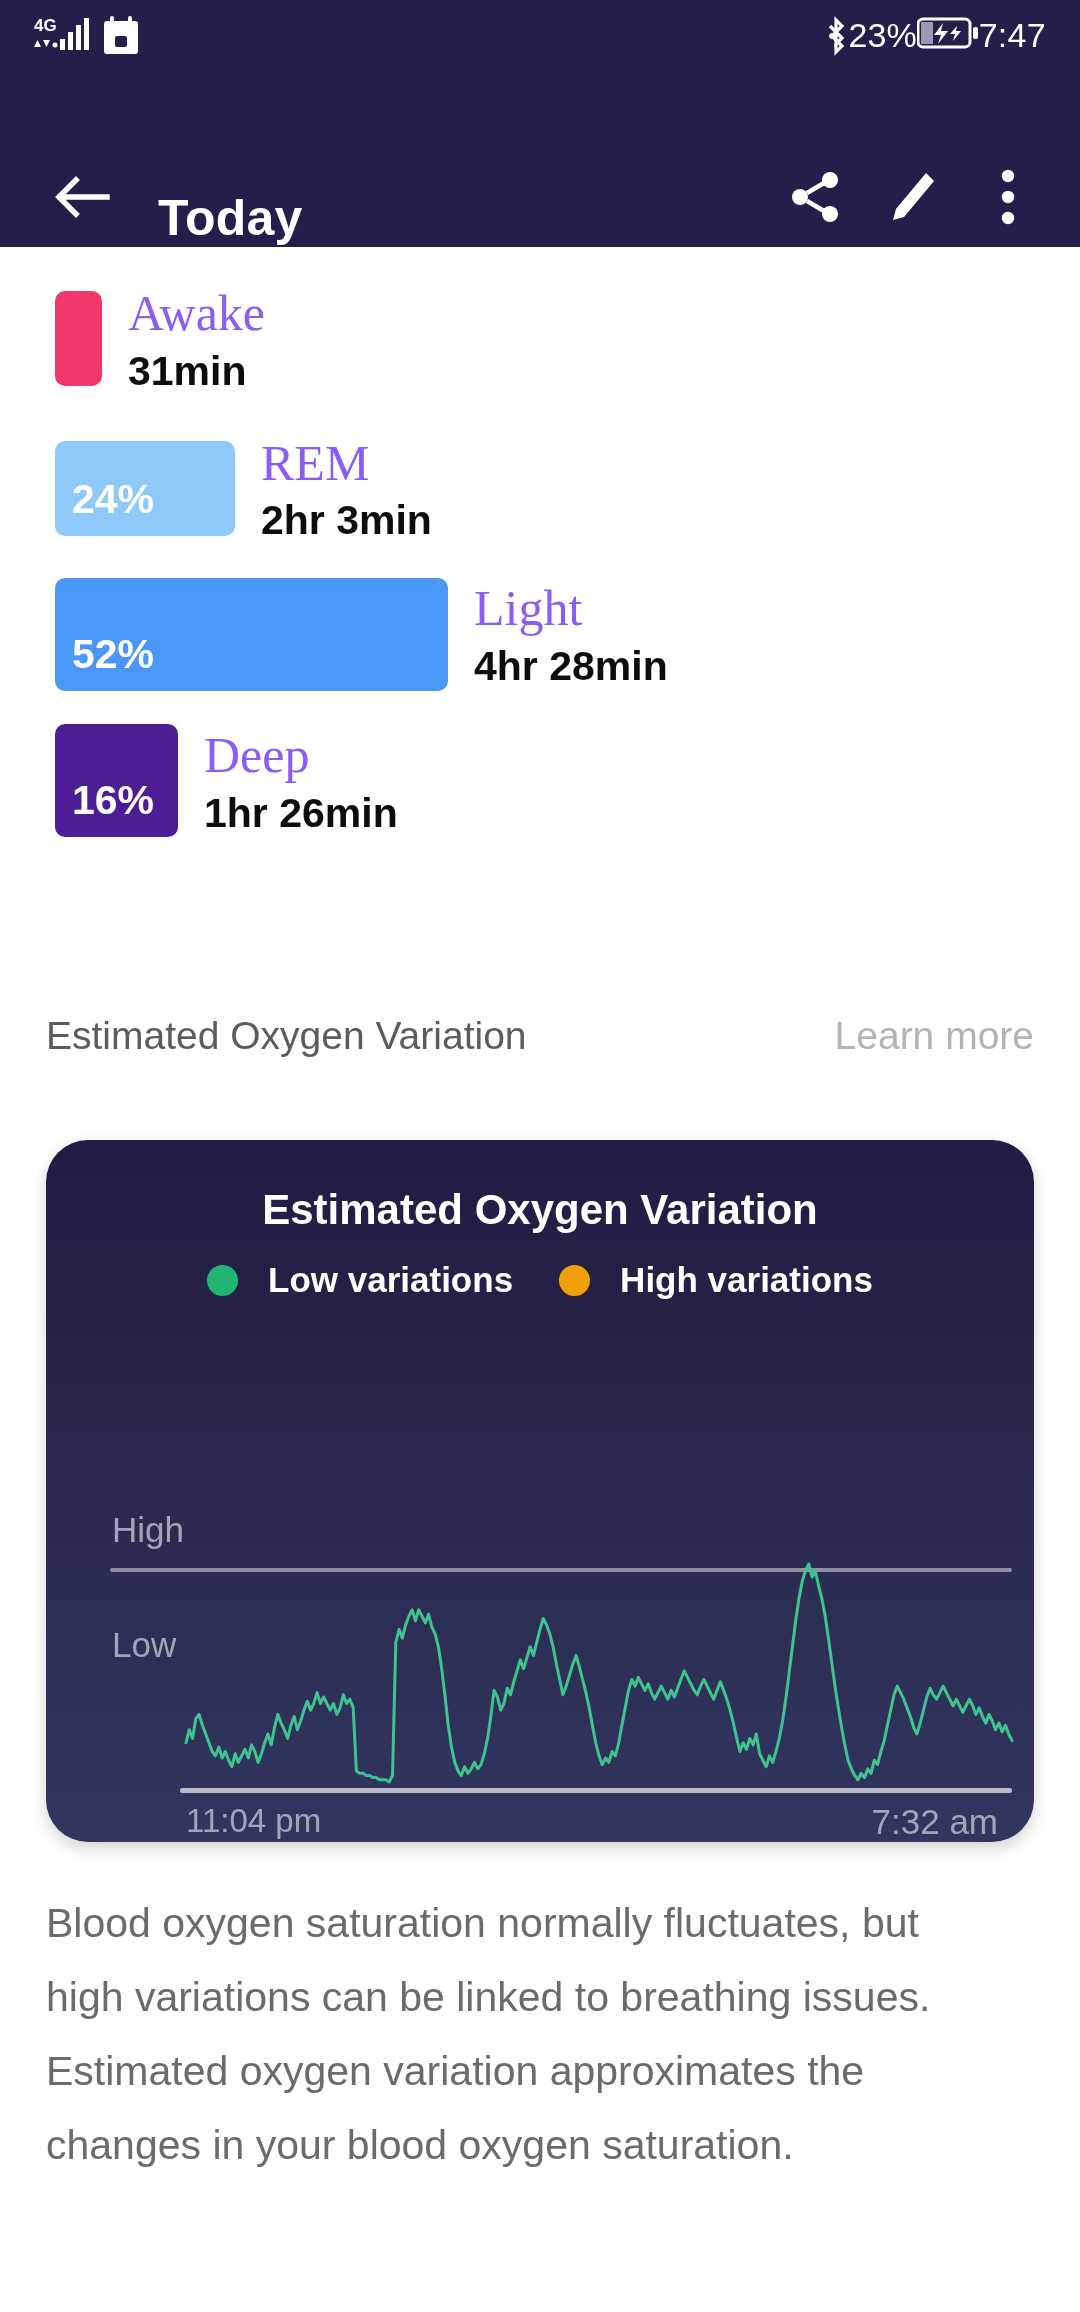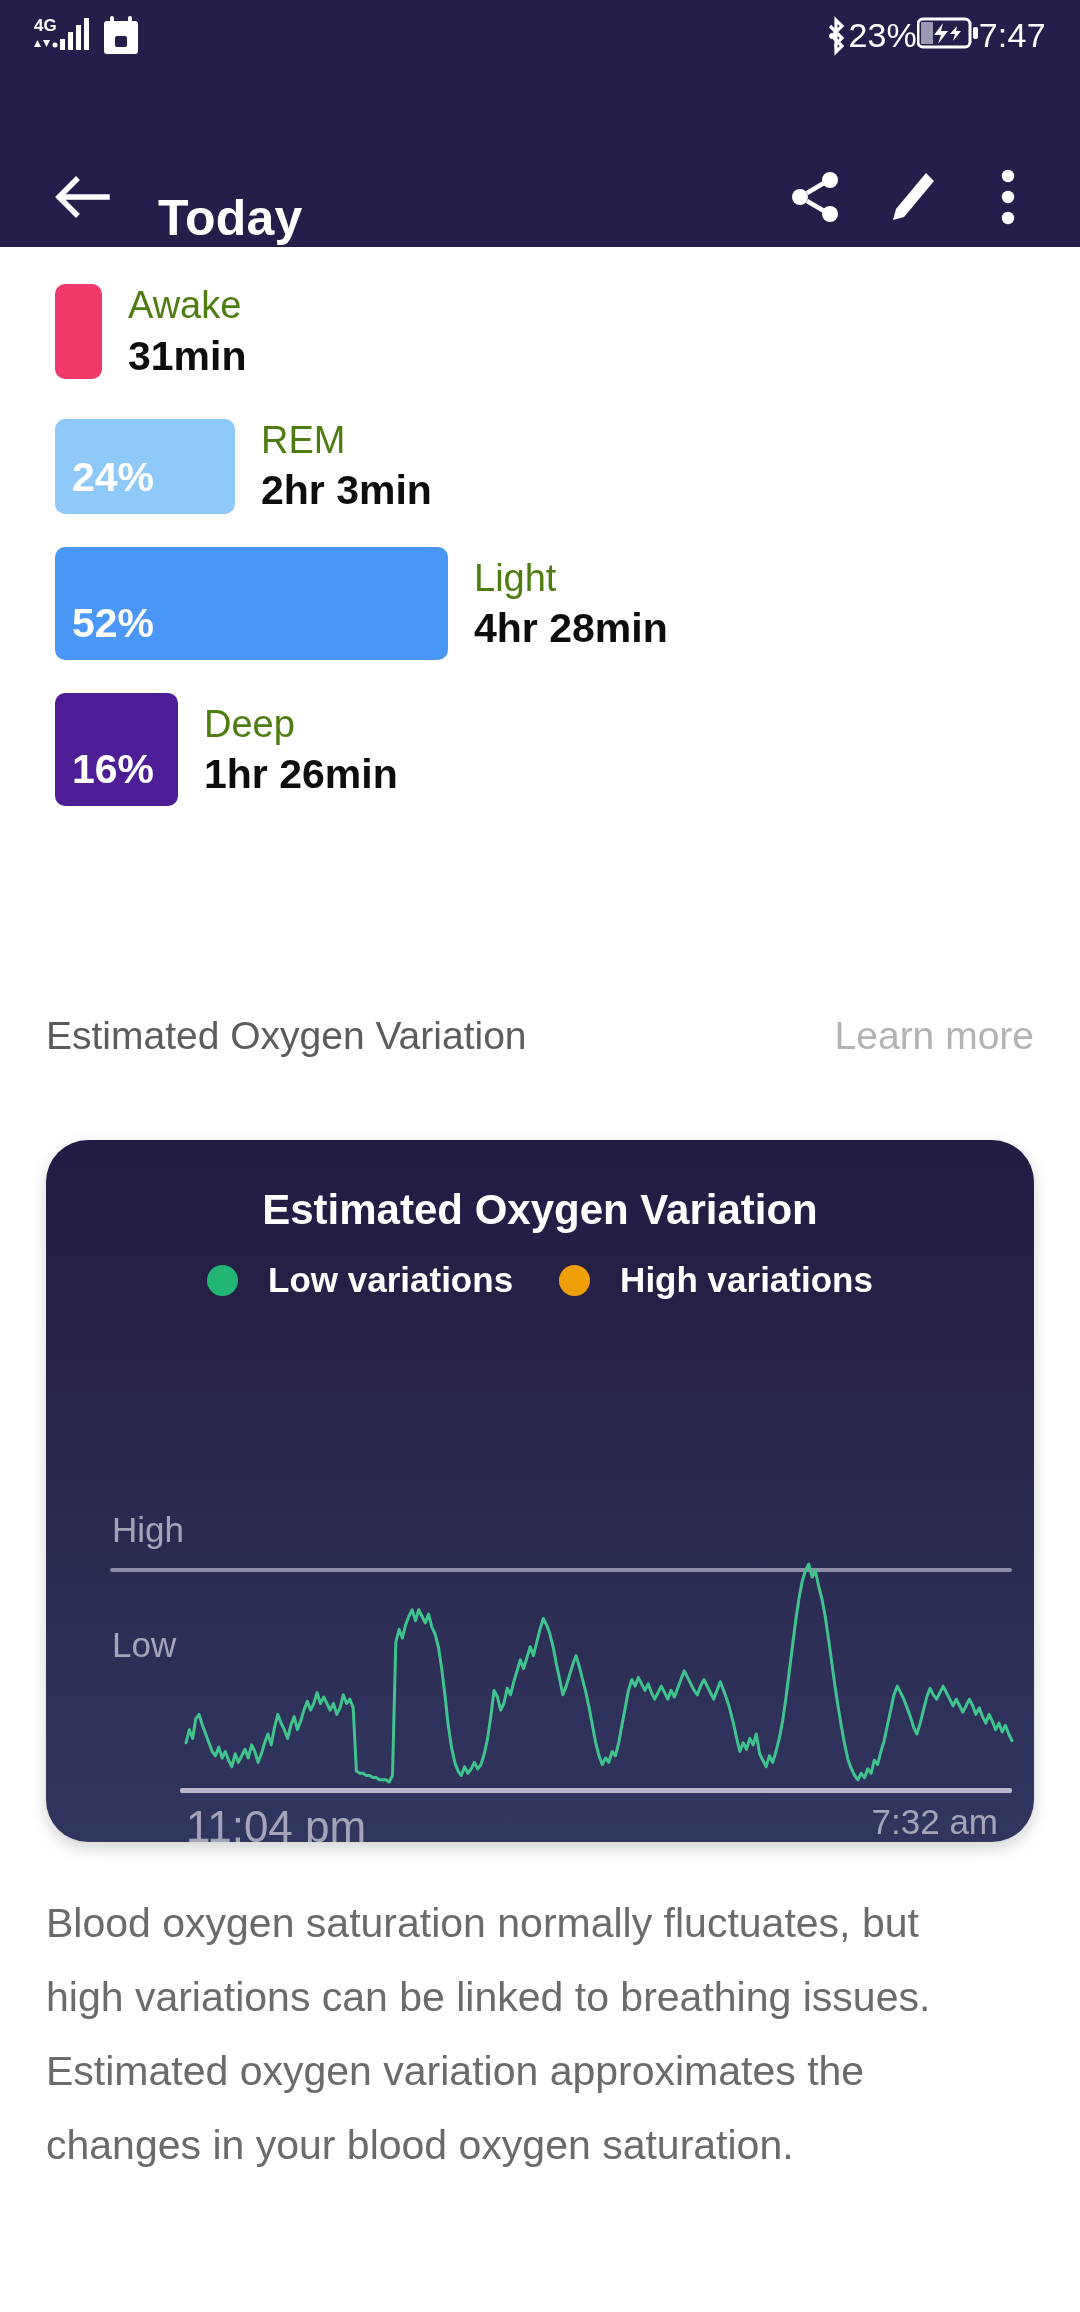--- a/index.html
+++ b/index.html
@@ -59,21 +59,21 @@
     display:flex; align-items:flex-end;
     flex:0 0 auto;
   }
   .stage-pct{
     color:#ffffff; font-size:41px; font-weight:700;
     padding:0 0 16px 17px; line-height:1;
     white-space:nowrap;
   }
   .stage-text{ margin-left:26px; }
   .stage-name{
-    color:#4d7c0f; font-size:38px; font-weight:400; line-height:1.25;
+    color:#8b5cf6; font-size:50px; font-weight:400; line-height:1.25;font-family:Liberation Serif, serif;
   }
   .stage-val{
     color:#0d0d0d; font-size:41px; font-weight:700; line-height:1.2;
     margin-top:2px;
   }
 
   
   .sec-head{
     position:absolute; top:1014px; left:0; width:1080px;
     display:flex; align-items:baseline; justify-content:space-between;
@@ -116,21 +116,21 @@
   .hline{
     position:absolute; left:64px; width:902px; height:4px;
     background:#8d8ea6; top:48px; border-radius:2px;
   }
   .baseline{
     position:absolute; left:134px; width:832px; height:5px;
     background:#b9b9c9; top:268px; border-radius:2px;
   }
   .tick-left{
     position:absolute; left:140px; top:282px;
-    color:#a4a4b8; font-size:44px;
+    color:#a4a4b8; font-size:33px;
   }
   .tick-right{
     position:absolute; right:36px; top:282px;
     color:#a4a4b8; font-size:35px;
   }
   .wave{ position:absolute; left:0; top:0; width:988px; height:322px; }
 
   
   .desc{
     position:absolute; top:1886px; left:46px; width:940px;

